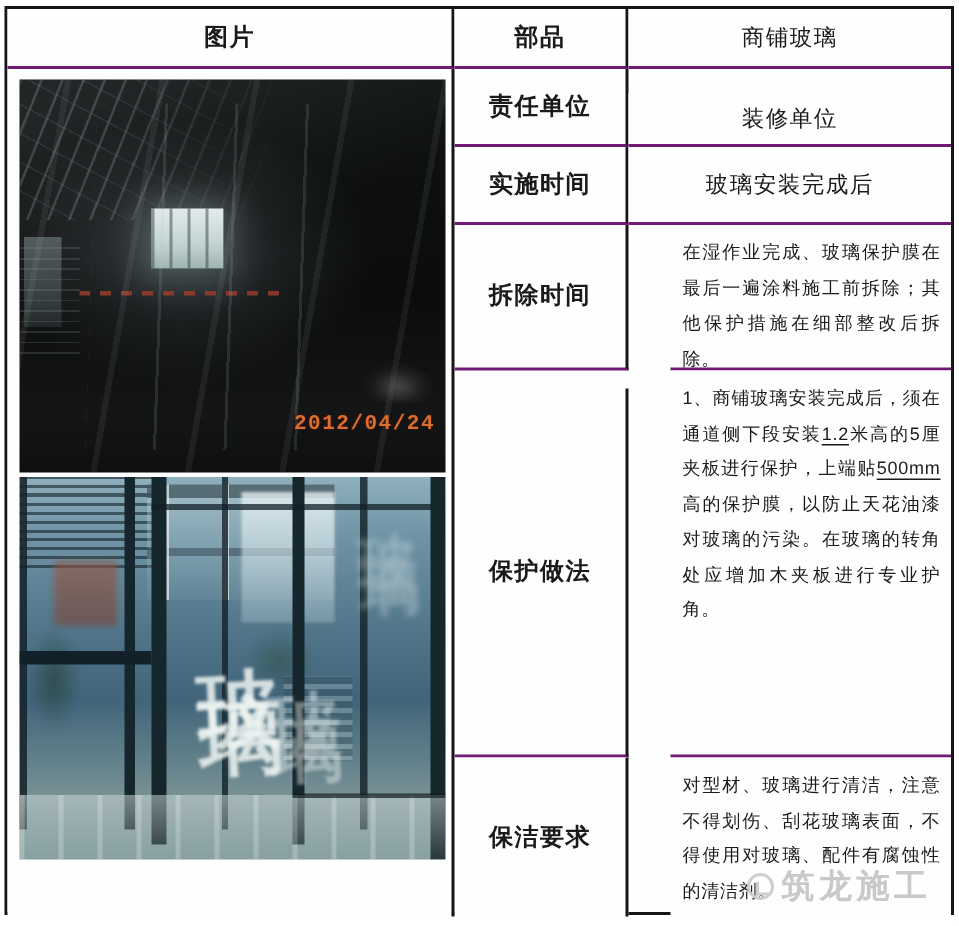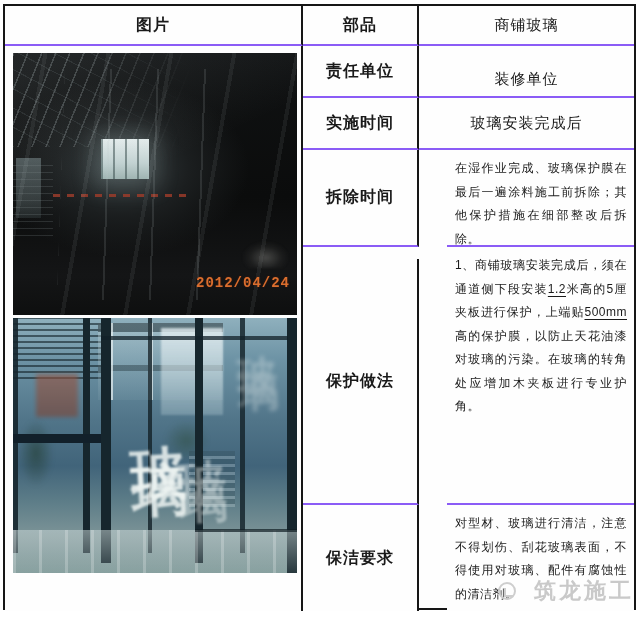--- a/index.html
+++ b/index.html
@@ -18,21 +18,21 @@
     box-sizing:border-box;
     border:2px solid #161616;
     background:#fefefe;
     display:grid;
     grid-template-columns:298px 116px 1fr;
     grid-template-rows:40px 52px 52px 97px 258px 1fr;
   }
   .cell{
     box-sizing:border-box;
     border-right:2px solid #161616;
-    border-bottom:2px solid #8b5cf6;
+    border-bottom:2px solid #701a75;
     display:flex;align-items:center;justify-content:center;
     background:#fefefe;
   }
   .cell.last-col{border-right:none;}
   .cell.last-row{border-bottom:none;}
   .hdr{font-weight:bold;font-size:16px;letter-spacing:1px;}
   .val-center{font-size:15px;letter-spacing:1px;}
   .val-text{
     display:block;
     padding:7px 7px 5px 8px;
@@ -189,21 +189,21 @@
     filter:blur(1.2px);
     transform:rotate(-3deg);
     font-family:"DejaVu Sans",sans-serif;
   }
   .gm1{left:37%;top:32%;}
   .gm2{left:55%;top:40%;opacity:.5;font-size:48px;}
   .gm3{left:76%;top:2%;opacity:.4;font-size:40px;filter:blur(2px);}
   
   .watermark{
     position:absolute;left:498px;top:576px;
-    display:flex;align-items:center;gap:18px;
+    display:flex;align-items:center;gap:5px;
     color:#c7c7c7;opacity:.95;
     pointer-events:none;
   }
   .wm-circle{
     width:18px;height:18px;border:2px solid #cccccc;border-radius:50%;
     box-sizing:border-box;
     position:relative;flex:0 0 auto;
   }
   .wm-circle::after{
     content:"";position:absolute;left:4px;top:4px;width:7px;height:7px;

